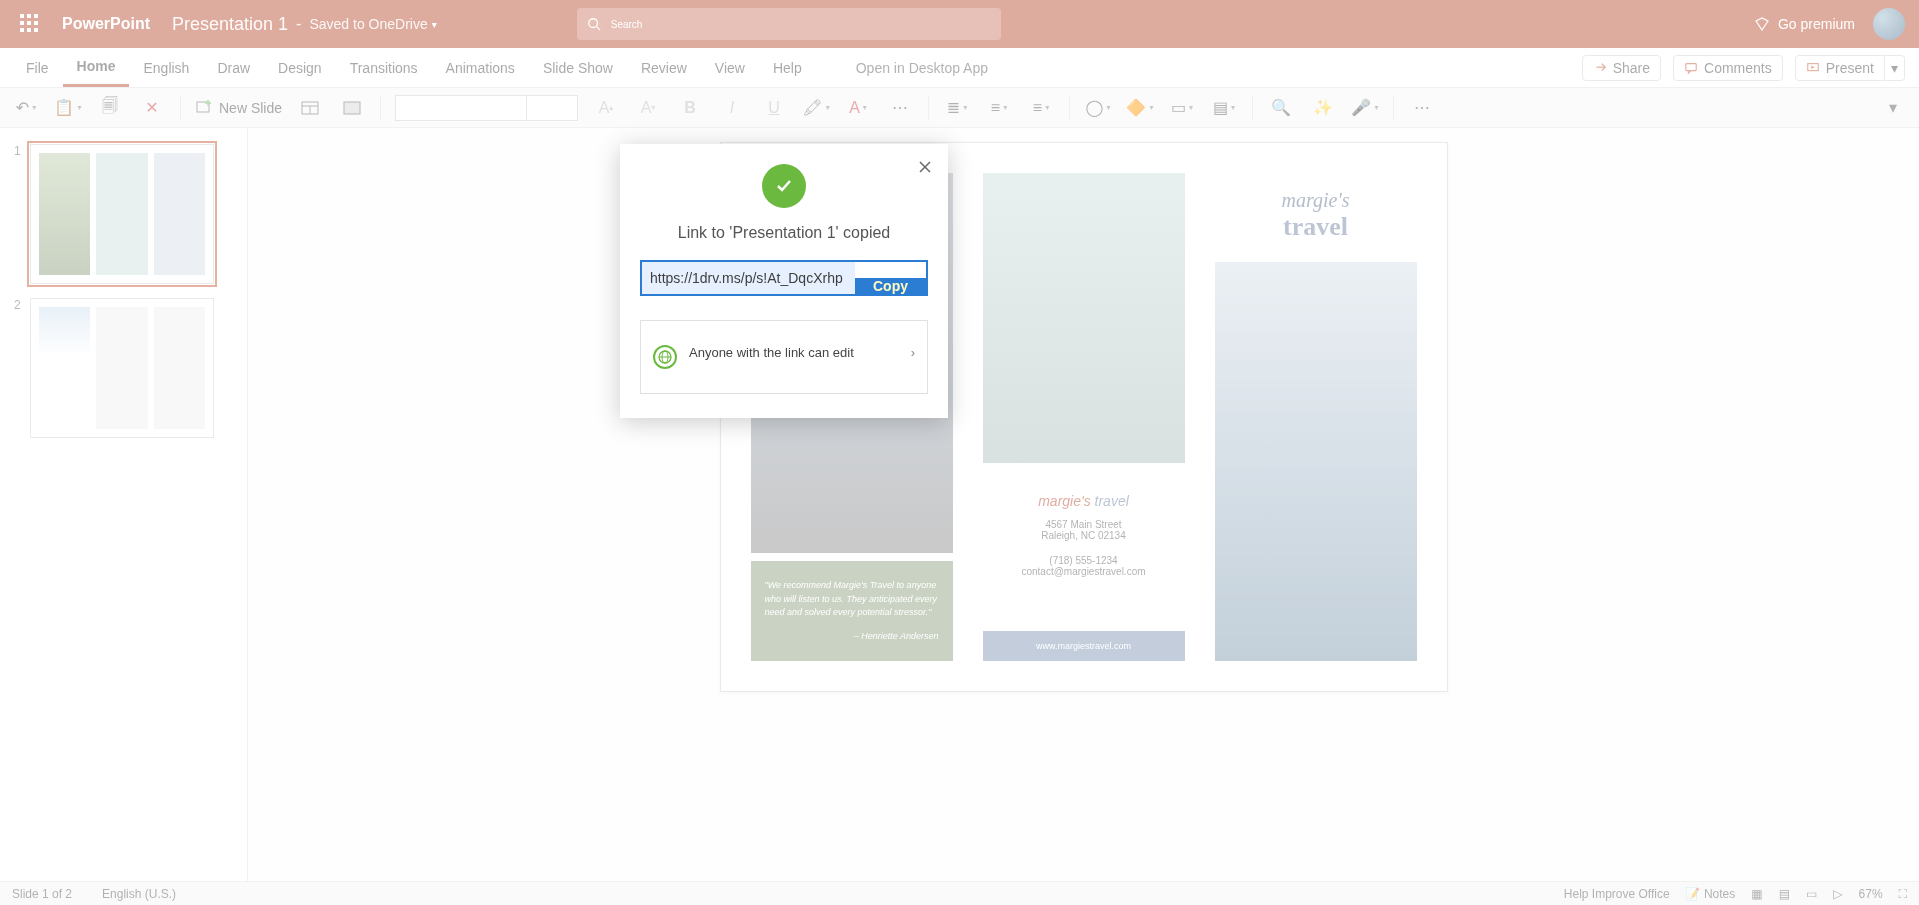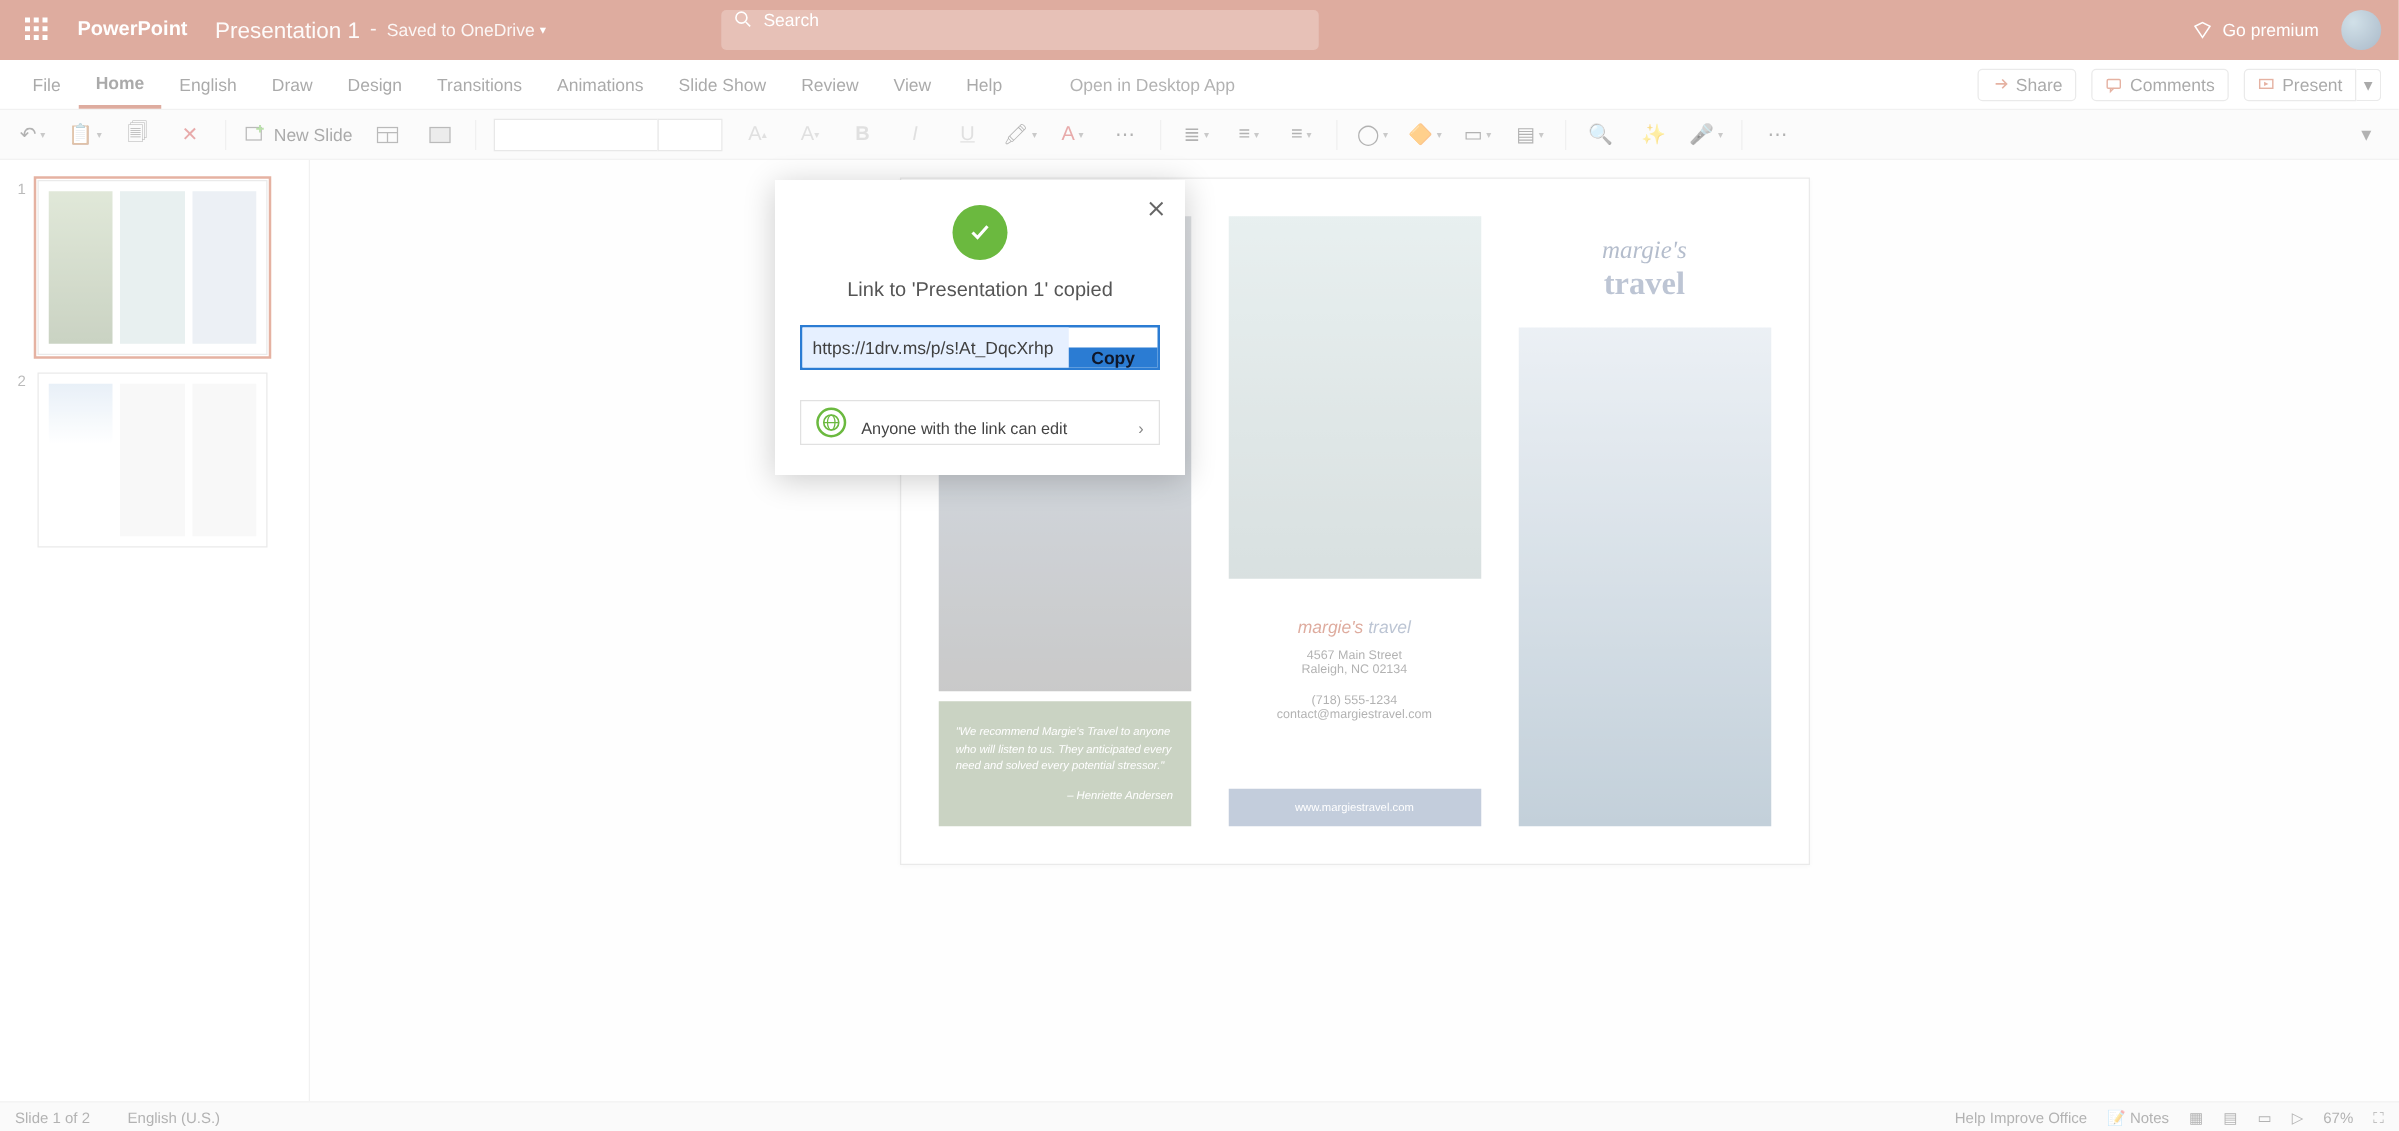--- a/index.html
+++ b/index.html
@@ -5,21 +5,21 @@
   * { box-sizing: border-box; margin: 0; padding: 0; font-family: "Segoe UI", sans-serif; }
   html, body { width: 1919px; height: 905px; overflow: hidden; background: #fff; }
 
   .title-bar { background: #b7472a; height: 48px; display: flex; align-items: center; color: #fff; padding: 0 14px; }
   .waffle { width: 20px; height: 20px; display: grid; grid-template-columns: repeat(3,4px); grid-template-rows: repeat(3,4px); gap: 3px; margin-right: 22px; margin-left: 6px; }
   .waffle div { background: #fff; }
   .app-name { font-weight: 600; font-size: 16px; margin-right: 22px; }
   .doc-name { font-size: 18px; opacity: .95; }
   .save-loc { font-size: 14px; opacity: .9; }
   .dd-caret { margin-left: 4px; font-size: 10px; }
-  .search-box { margin-left: 140px; width: 478px; height: 32px; background: rgba(255,255,255,.25); border-radius: 4px; display: flex; align-items: flex-start; padding: 0 10px; color: #fff; font-size: 14px; }
+  .search-box { margin-left: 140px; width: 424px; height: 32px; background: rgba(255,255,255,.25); border-radius: 4px; display: flex; align-items: center; padding: 0 10px; color: #fff; font-size: 10px; }
   .search-box svg { margin-right: 10px; }
   .title-right { margin-left: auto; display: flex; align-items: center; gap: 18px; }
   .go-premium { display: flex; align-items: center; gap: 8px; font-size: 14px; }
   .avatar { width: 32px; height: 32px; border-radius: 50%; background: radial-gradient(circle at 30% 30%, #9bc, #468); }
 
   .ribbon-tabs { height: 40px; background: #fff; border-bottom: 1px solid #e1e1e1; display: flex; align-items: center; padding-left: 12px; }
   .rtab { padding: 0 14px; height: 100%; display: flex; align-items: center; font-size: 14px; color: #444; cursor: pointer; }
   .rtab.active { border-bottom: 3px solid #b7472a; font-weight: 600; }
   .open-desktop { margin-left: 40px; font-size: 14px; color: #555; }
   .tab-right { margin-left: auto; display: flex; align-items: center; gap: 12px; padding-right: 14px; }
@@ -61,22 +61,22 @@
   .status-bar { position: absolute; bottom: 0; left: 0; right: 0; height: 24px; background: #f3f3f3; border-top: 1px solid #e1e1e1; display: flex; align-items: center; padding: 0 12px; font-size: 12px; color: #555; gap: 30px; }
   .status-right { margin-left: auto; display: flex; align-items: center; gap: 16px; }
 
   .modal-overlay { position: absolute; inset: 0; background: rgba(255,255,255,.55); z-index: 50; }
   .modal { position: absolute; top: 144px; left: 620px; width: 328px; background: #fff; box-shadow: 0 4px 24px rgba(0,0,0,.2); padding: 20px 20px 24px; z-index: 60; }
   .modal-close { position: absolute; top: 14px; right: 16px; font-size: 18px; color: #666; cursor: pointer; }
   .success-circle { width: 44px; height: 44px; border-radius: 50%; background: #6bb93f; margin: 0 auto 16px; display:flex;align-items:center;justify-content:center; }
   .modal-title { text-align:center; font-size: 16px; color:#555; margin-bottom: 18px; }
   .link-row { display:flex; border: 2px solid #2b7cd3; }
   .link-input { flex:1; padding: 6px 8px; font-size: 14px; color:#404040; border:none; outline:none; background:#e6f0ff; }
-  .copy-btn { background:#2b7cd3; color:#0f172a; border:none; padding: 0 18px; font-size: 14px; font-weight: 600; cursor:pointer;margin-top:16px; }
-  .perm-box { margin-top: 24px; border:1px solid #e1e1e1; padding: 5px 12px; display:flex; align-items:flex-end; gap: 12px; font-size: 13px; color:#444; }
+  .copy-btn { background:#2b7cd3; color:#fef9c3; border:none; padding: 0 18px; font-size: 14px; font-weight: 600; cursor:pointer;margin-top:16px; }
+  .perm-box { margin-top: 24px; border:1px solid #e1e1e1; padding: 24px 12px; display:flex; align-items:flex-start; gap: 12px; font-size: 13px; color:#444; }
   .globe-ic { width: 24px; height: 24px; border:2px solid #6bb93f; border-radius:50%; display:flex;align-items:center;justify-content:center; }
   .perm-box .chev { margin-left:auto; color:#888; }
 </style>
 </head>
 <body>
 
 <div class="title-bar">
   <div class="waffle">
       <div></div>
       <div></div>

